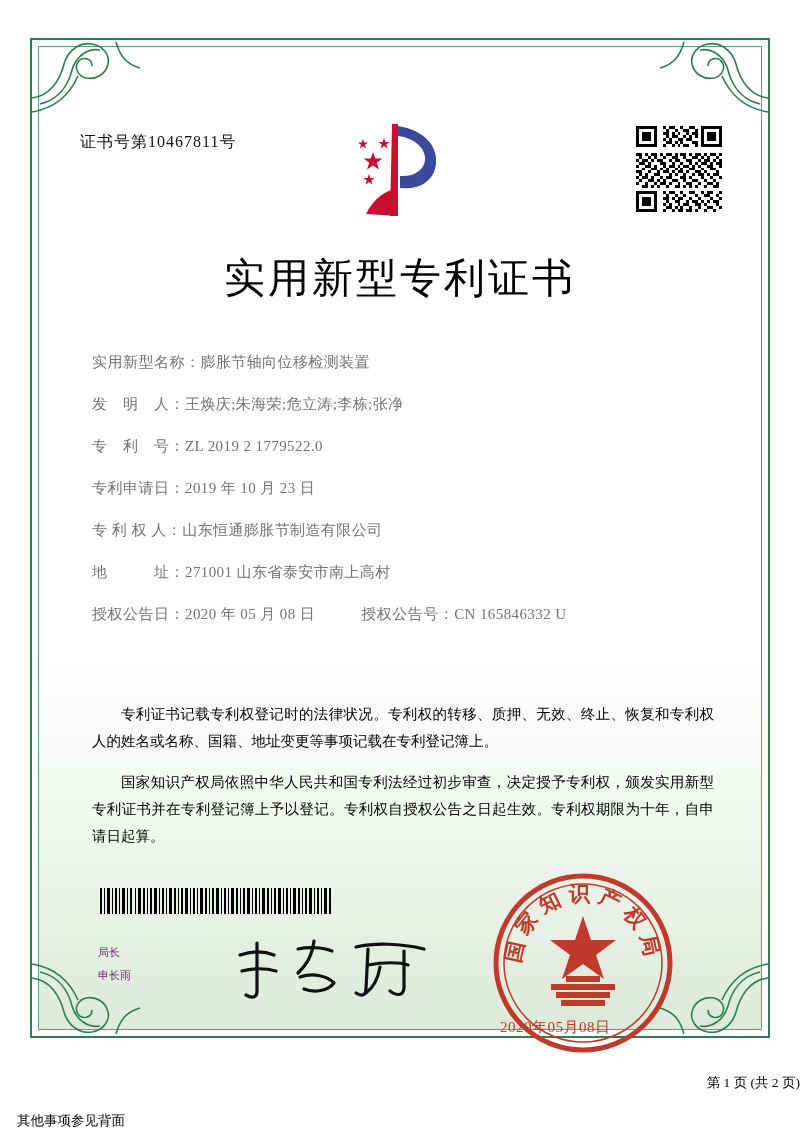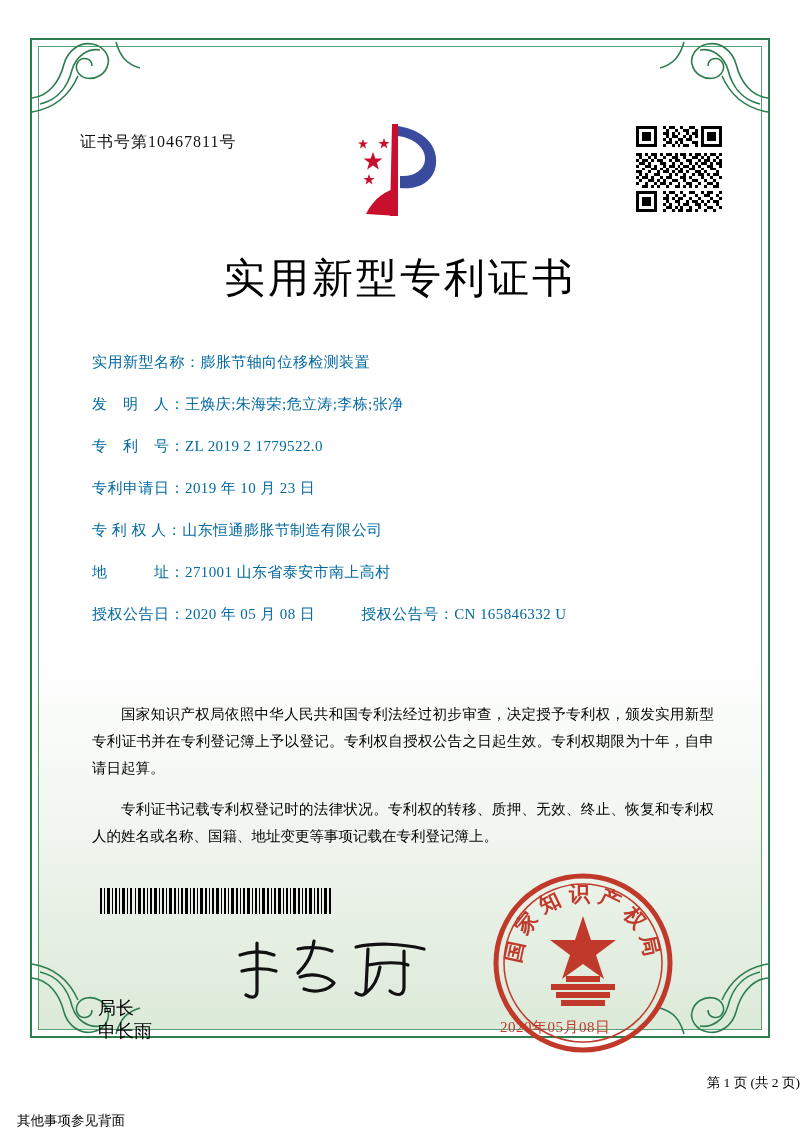--- a/index.html
+++ b/index.html
@@ -103,21 +103,21 @@
     left: 92px;
     top: 345px;
     width: 620px;
     z-index: 3;
   }
   .field-row {
     display: flex;
     align-items: baseline;
     margin-bottom: 23px;
     font-size: 15px;
-    color: #0369a1;
+    color: #737373;
   }
   .field-label {
     flex: 0 0 auto;
     white-space: pre;
     letter-spacing: 0.5px;
   }
   .field-value {
     flex: 1 1 auto;
     letter-spacing: 0.4px;
   }
@@ -150,25 +150,25 @@
     top: 880px;
     width: 232px;
     height: 26px;
     z-index: 3;
   }
 
   
   .sign-block {
     position: absolute;
     left: 98px;
-    top: 989px;
-    z-index: 3;
-    font-size: 18px;
+    top: 933px;
+    z-index: 3;
+    font-size: 11px;
     line-height: 23px;
-    color: #000000;
+    color: #701a75;
   }
   .signature-script {
     position: absolute;
     left: 228px;
     top: 925px;
     z-index: 3;
     width: 210px;
     height: 70px;
   }
 
@@ -525,22 +525,22 @@
     <div class="field-row split">
       <span class="field-label">授权公告日：</span>
       <span class="field-value">2020 年 05 月 08 日</span>
       <span class="field-label">授权公告号：</span>
       <span class="field-value">CN 165846332 U</span>
     </div>
 
   </div>
 
   <div class="paragraphs">
+    <p class="para">专利证书记载专利权登记时的法律状况。专利权的转移、质押、无效、终止、恢复和专利权人的姓名或名称、国籍、地址变更等事项记载在专利登记簿上。</p>
     <p class="para">国家知识产权局依照中华人民共和国专利法经过初步审查，决定授予专利权，颁发实用新型专利证书并在专利登记簿上予以登记。专利权自授权公告之日起生效。专利权期限为十年，自申请日起算。</p>
-    <p class="para">专利证书记载专利权登记时的法律状况。专利权的转移、质押、无效、终止、恢复和专利权人的姓名或名称、国籍、地址变更等事项记载在专利登记簿上。</p>
   </div>
 
   <svg class="barcode" viewBox="0 0 232 26" shape-rendering="crispEdges">
     <rect width="232" height="26" fill="#ffffff" fill-opacity="0"></rect>
     <g fill="#000000">
       <rect x="0" y="0" width="2" height="26"></rect>
         <rect x="4" y="0" width="1" height="26"></rect>
         <rect x="7" y="0" width="3" height="26"></rect>
       <rect x="12" y="0" width="1" height="26"></rect>
         <rect x="15" y="0" width="2" height="26"></rect>

